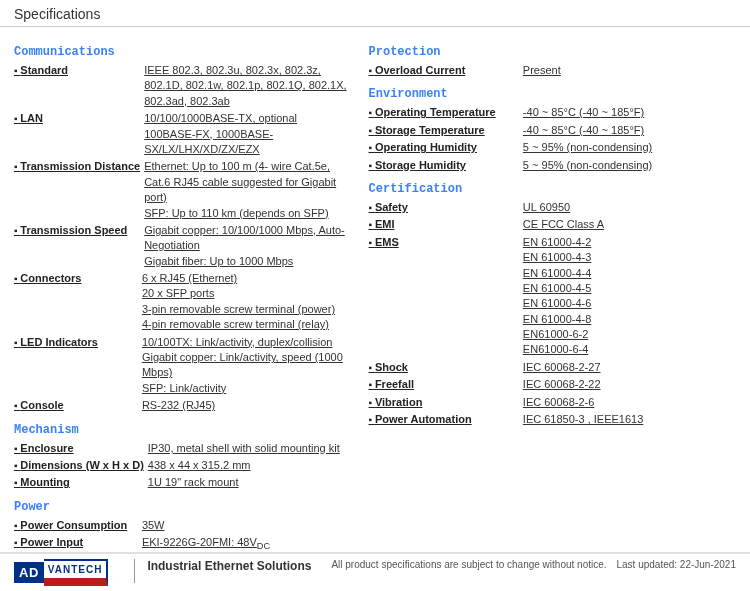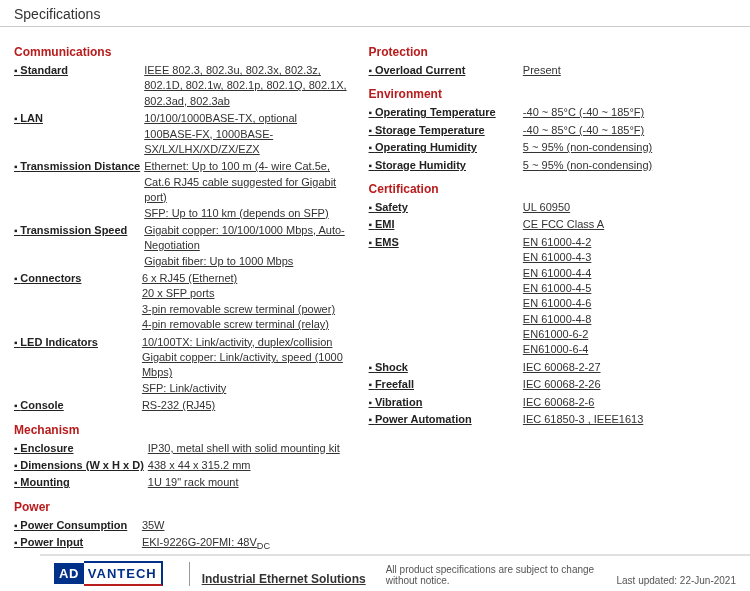--- a/index.html
+++ b/index.html
@@ -30,21 +30,22 @@
       color: #333;
       padding: 6px 14px 4px 14px;
       border-bottom: 1px solid #ccc;
       margin-bottom: 2px;
     }
     .section-title {
       font-size: 12px;
       font-weight: bold;
       margin-top: 8px;
       margin-bottom: 3px;
-      color: #b91c1c;
+      color: #3b82f6;
+      font-family: Liberation Mono, monospace;
     }
     .spec-table {
       width: 100%;
       border-collapse: collapse;
     }
     .spec-table tr td {
       vertical-align: top;
       padding: 1px 0;
       font-size: 11px;
       line-height: 1.4;
@@ -67,64 +68,62 @@
     .right-col .spec-table tr td:first-child {
       width: 42%;
     }
     .right-col .spec-table tr td:last-child {
       width: 58%;
     }
     .footer {
       border-top: 2px solid #e0e0e0;
       margin-top: auto;
       display: flex;
-      align-items: flex-end;
+      align-items: flex-start;
       padding: 5px 14px;
       background: #fff;
       position: absolute;
       bottom: 0;
       left: 0;
       right: 0;
-      margin-left: 40px;
     }
     .footer-logo {
       display: flex;
       align-items: center;
       gap: 0;
       margin-right: 14px;
     }
     .logo-box {
       background: #003087;
       color: #fff;
       font-weight: bold;
       font-size: 13px;
       padding: 3px 5px;
       letter-spacing: 0.5px;
     }
     .logo-text {
       font-weight: bold;
-      font-size: 13px;
+      font-size: 10px;
       color: #003087;
       padding: 3px 4px;
       border-top: 2px solid #003087;
-      border-bottom: 2px solid #b91c1c;
+      border-bottom: 8px solid #b91c1c;
       border-right: 2px solid #003087;
       letter-spacing: 1px;
     }
     .footer-divider {
       width: 1px;
       height: 24px;
       background: #999;
       margin: 0 12px;
     }
     .footer-tagline {
       font-weight: bold;
       font-size: 12px;
       color: #333;
-      text-decoration: underline;
     }
     .footer-note {
       font-size: 10px;
       color: #555;
       flex: 1;
       padding-left: 20px;
     }
     .footer-date {
       font-size: 10px;
       color: #555;
@@ -275,21 +274,21 @@
         <tr>
           <td>EMS</td>
           <td>EN 61000-4-2<br>EN 61000-4-3<br>EN 61000-4-4<br>EN 61000-4-5<br>EN 61000-4-6<br>EN 61000-4-8<br>EN61000-6-2<br>EN61000-6-4</td>
         </tr>
         <tr>
           <td>Shock</td>
           <td>IEC 60068-2-27</td>
         </tr>
         <tr>
           <td>Freefall</td>
-          <td>IEC 60068-2-26</td>
+          <td>IEC 60068-2-22</td>
         </tr>
         <tr>
           <td>Vibration</td>
           <td>IEC 60068-2-6</td>
         </tr>
         <tr>
           <td>Power Automation</td>
           <td>IEC 61850-3 , IEEE1613</td>
         </tr>
       </tbody>

